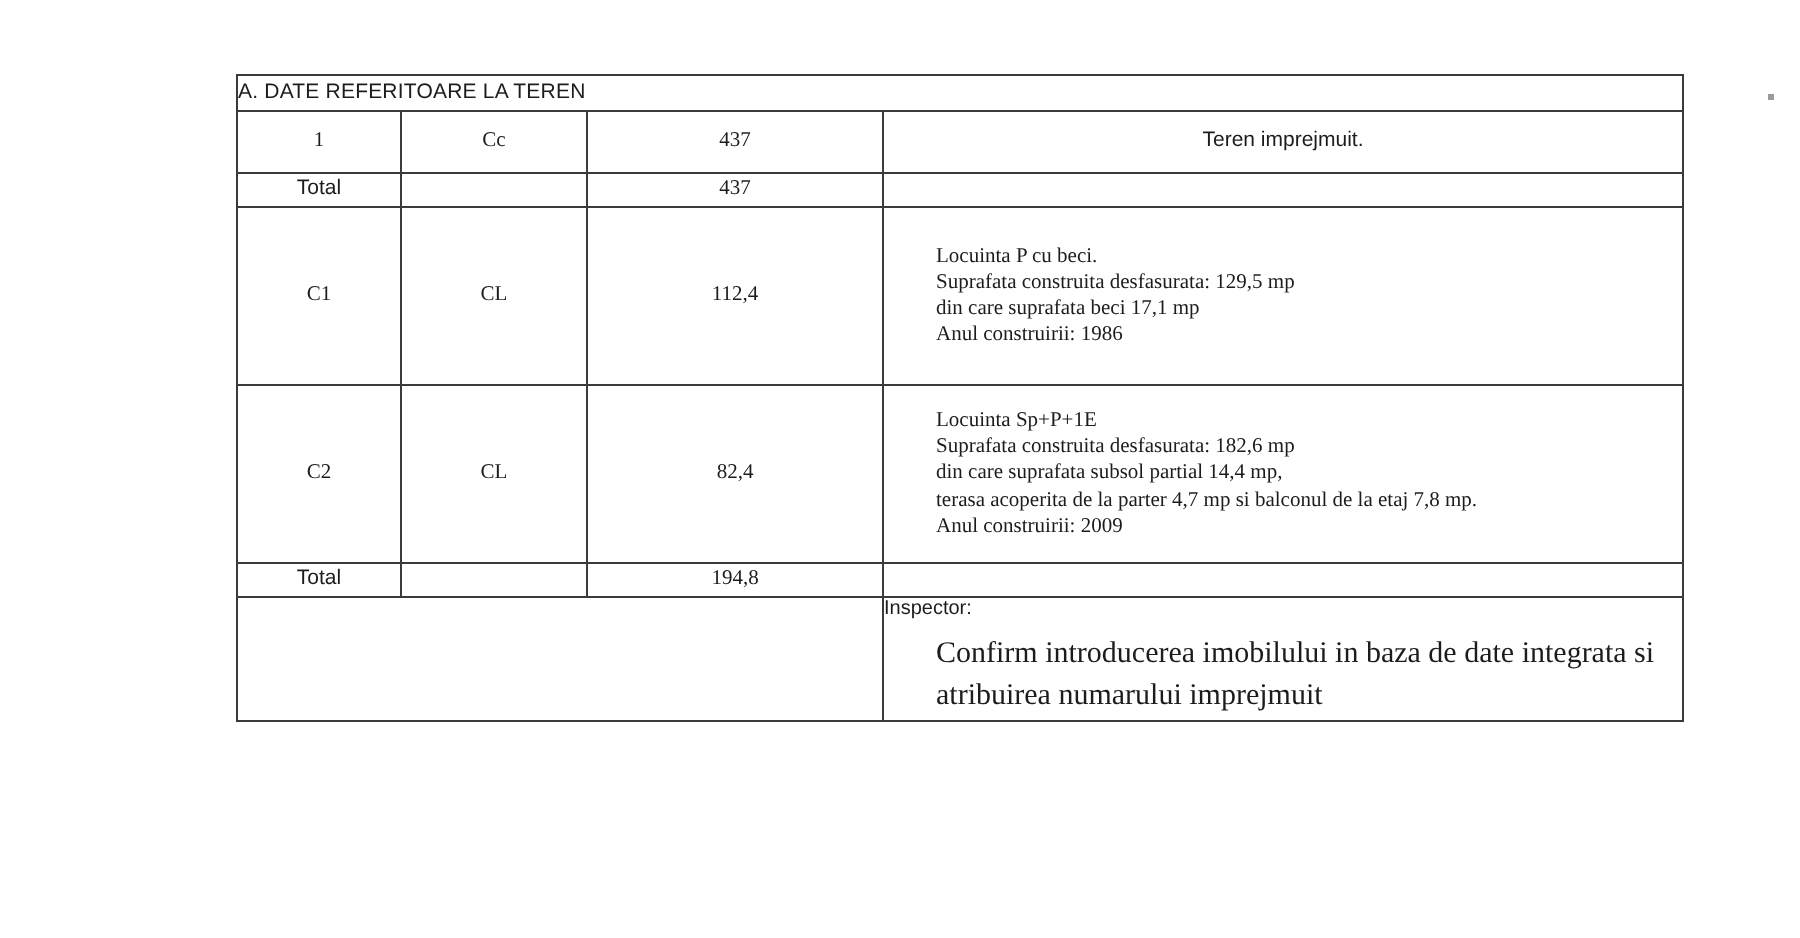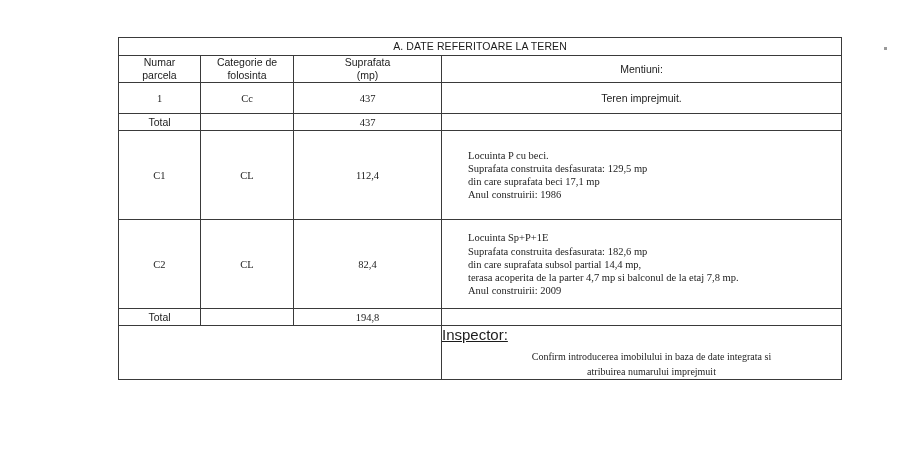--- a/index.html
+++ b/index.html
@@ -43,21 +43,20 @@
     line-height: 1.25;
     color: #1c1c1c;
   }
 
   
   #cadastral-table {
     border: 1.6px solid #333;
   }
 
   .sect-title {
-    text-align: center;
     font-size: 10.5px;
     letter-spacing: .1px;
     height: 17px;
     font-family: "Liberation Sans", sans-serif;
   }
   .col-head {
     text-align: center;
     font-size: 10.3px;
     line-height: 1.35;
     padding: 4px 2px;
@@ -106,31 +105,30 @@
   .sum-row .sline { display: block; }
 
   .foot-left { height: 52px; background: #ffffff; }
   .foot-right {
     vertical-align: top;
     padding: 5px 6px 0 16px;
     text-align: left;
   }
   .insp-label {
     font-family: "Liberation Sans", sans-serif;
-    font-size: 15px;
+    font-size: 10px;
     display: block;
     margin-bottom: 5px;
-    text-decoration: underline;
   }
   .insp-confirm {
     font-family: "Liberation Serif", serif;
-    font-size: 10px;
+    font-size: 15px;
     line-height: 1.45;
     display: block;
-    text-align: center;
+    text-align: left;
     padding: 0 6px 0 26px;
   }
   .insp-confirm .cline { display: block; }
 
   
   #scan-speck {
     position: absolute;
     left: 884px;
     top: 47px;
     width: 3px;
@@ -149,35 +147,20 @@
       <col style="width:93px">
       <col style="width:148px">
       <col style="width:400px">
     </colgroup>
     <tbody>
 
       <tr>
         <td class="sect-title" colspan="4">A. DATE REFERITOARE LA TEREN</td>
       </tr>
 
-      <tr>
-        <td class="col-head">
-          <span>Numar</span><br>
-          <span>parcela</span>
-        </td>
-        <td class="col-head">
-          <span>Categorie de</span><br>
-          <span>folosinta</span>
-        </td>
-        <td class="col-head">
-          <span>Suprafata</span><br>
-          <span>(mp)</span>
-        </td>
-        <td class="col-head">Mentiuni:</td>
-      </tr>
 
       <tr style="height:31px">
         <td class="c-center serif">1</td>
         <td class="c-center serif">Cc</td>
         <td class="c-center serif">437</td>
         <td class="teren-note">Teren imprejmuit.</td>
       </tr>
 
       <tr style="height:17px">
         <td class="total-label">Total</td>

